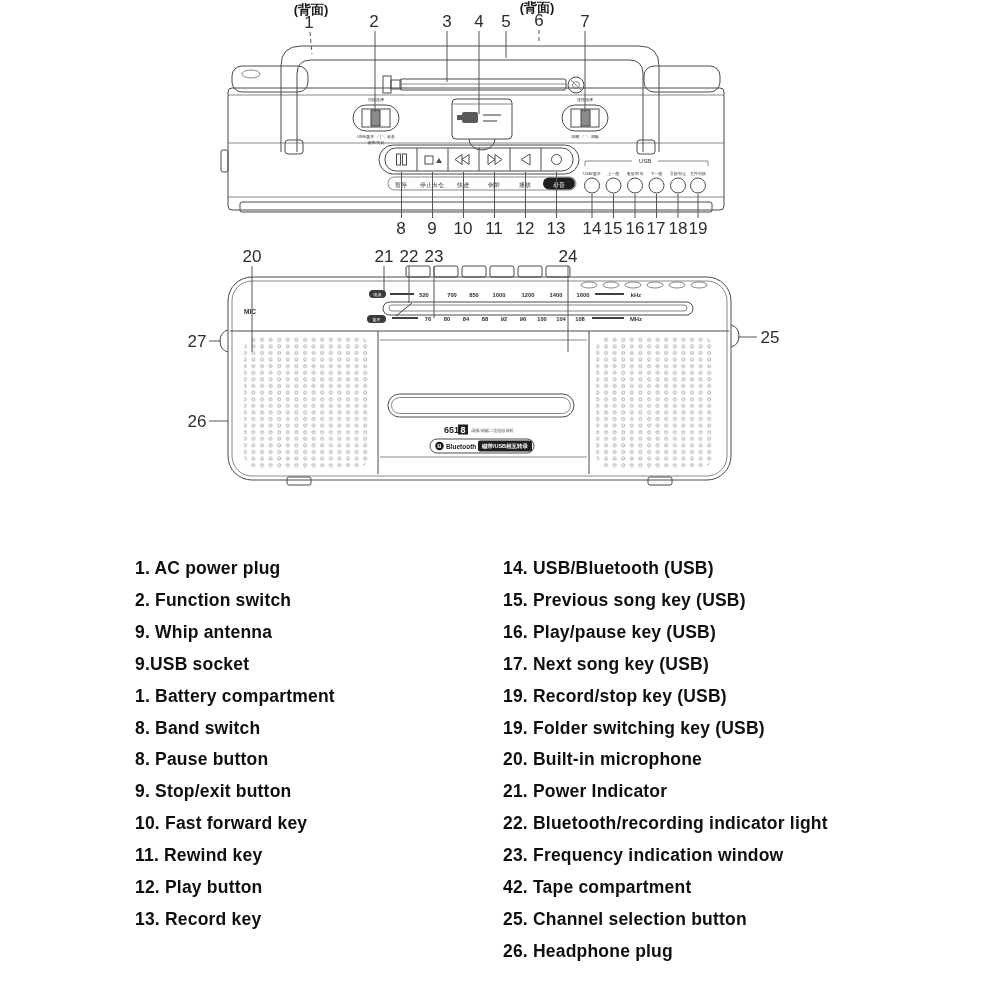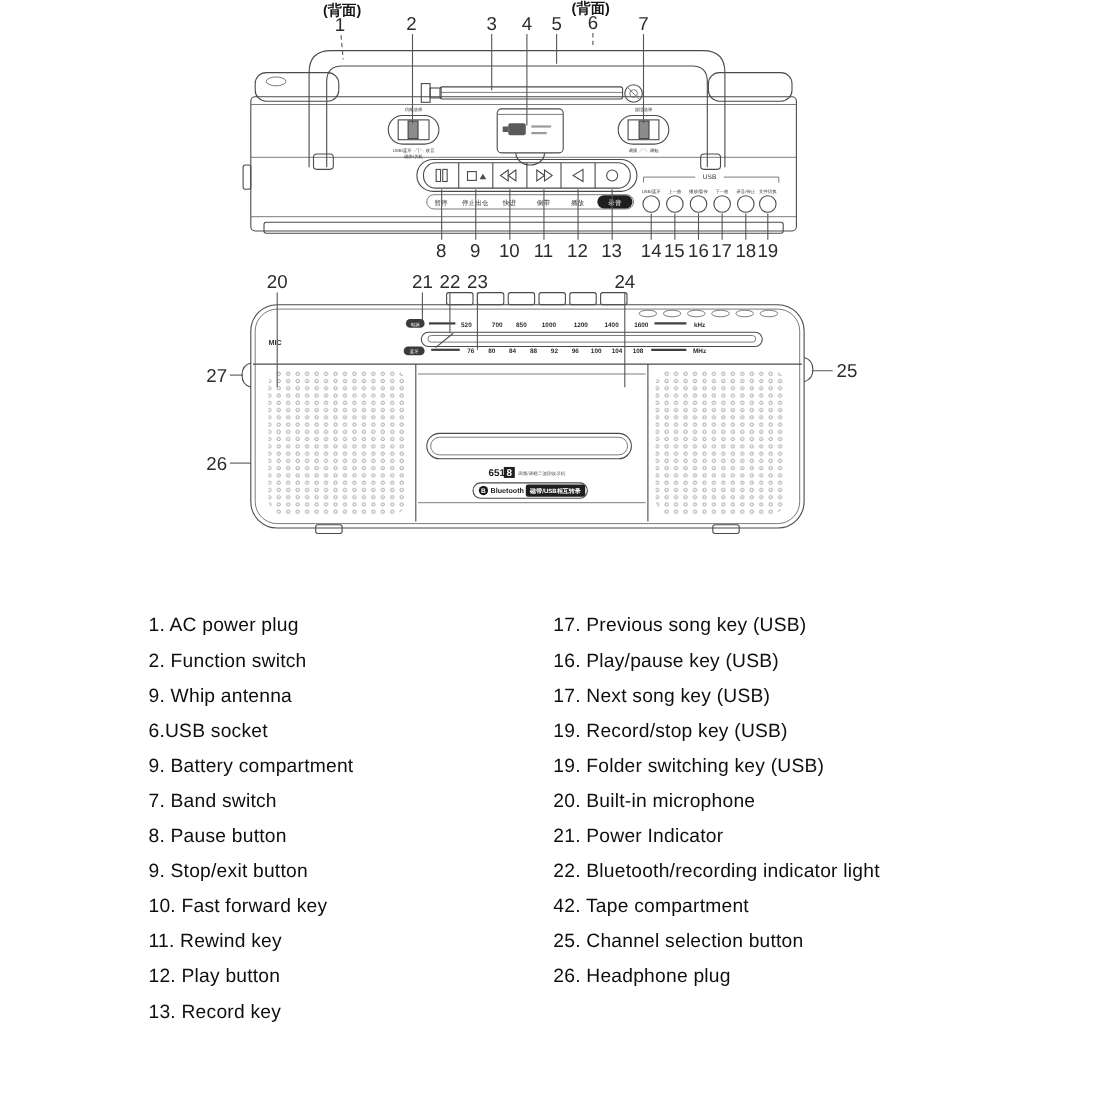--- a/index.html
+++ b/index.html
@@ -12,21 +12,21 @@
   .lead { stroke:#555; stroke-width:1; fill:none; }
   .leadd{ stroke:#555; stroke-width:1; fill:none; stroke-dasharray:4,3; }
   .num  { font-size:17px; fill:#2c2c2c; text-anchor:middle; }
   .bm   { font-size:13px; font-weight:bold; fill:#161616; text-anchor:middle; }
   .tiny { font-size:6px; fill:#2f2f2f; text-anchor:middle; }
   .tiny4{ font-size:4px; fill:#333; text-anchor:middle; }
   .tick { font-size:5.8px; font-weight:bold; fill:#2d2d2d; text-anchor:middle; }
   .wt   { fill:#ffffff; }
   .thick{ stroke:#3f3f3f; stroke-width:2; }
   .legend-col { position:absolute; }
-  .legend-item { font-size:17.5px; font-weight:400; color:#0f0f0f; line-height:31.9px;
+  .legend-item { font-size:17.5px; font-weight:700; color:#0f0f0f; line-height:31.9px;
                  white-space:nowrap; letter-spacing:0.2px; }
 </style>
 </head>
 <body>
 
 <div class="page">
 
 <svg width="1000" height="548" viewBox="0 0 1000 548">
   <defs>
     <pattern id="dots" width="8.6" height="6.6" patternUnits="userSpaceOnUse">
@@ -295,37 +295,39 @@
     <text class="num" x="770" y="343">25</text>
     <text class="num" x="197" y="347">27</text>
     <text class="num" x="197" y="427">26</text>
   </g>
 </svg>
 
   <div class="legend-col" style="left:135px; top:553px;">
     <div class="legend-item">1. AC power plug</div>
     <div class="legend-item">2. Function switch</div>
     <div class="legend-item">9. Whip antenna</div>
-    <div class="legend-item">6.USB socket</div>
-    <div class="legend-item">9. Battery compartment</div>
-    <div class="legend-item">7. Band switch</div>
+    <div class="legend-item">9.USB socket</div>
+    <div class="legend-item">1. Battery compartment</div>
+    <div class="legend-item">8. Band switch</div>
     <div class="legend-item">8. Pause button</div>
     <div class="legend-item">9. Stop/exit button</div>
     <div class="legend-item">10. Fast forward key</div>
     <div class="legend-item">11. Rewind key</div>
     <div class="legend-item">12. Play button</div>
     <div class="legend-item">13. Record key</div>
   </div>
   <div class="legend-col" style="left:503px; top:553px;">
-    <div class="legend-item">17. Previous song key (USB)</div>
+    <div class="legend-item">14. USB/Bluetooth (USB)</div>
+    <div class="legend-item">15. Previous song key (USB)</div>
     <div class="legend-item">16. Play/pause key (USB)</div>
     <div class="legend-item">17. Next song key (USB)</div>
     <div class="legend-item">19. Record/stop key (USB)</div>
     <div class="legend-item">19. Folder switching key (USB)</div>
     <div class="legend-item">20. Built-in microphone</div>
     <div class="legend-item">21. Power Indicator</div>
     <div class="legend-item">22. Bluetooth/recording indicator light</div>
+    <div class="legend-item">23. Frequency indication window</div>
     <div class="legend-item">42. Tape compartment</div>
     <div class="legend-item">25. Channel selection button</div>
     <div class="legend-item">26. Headphone plug</div>
   </div>
 
 </div>
 
 </body></html>

